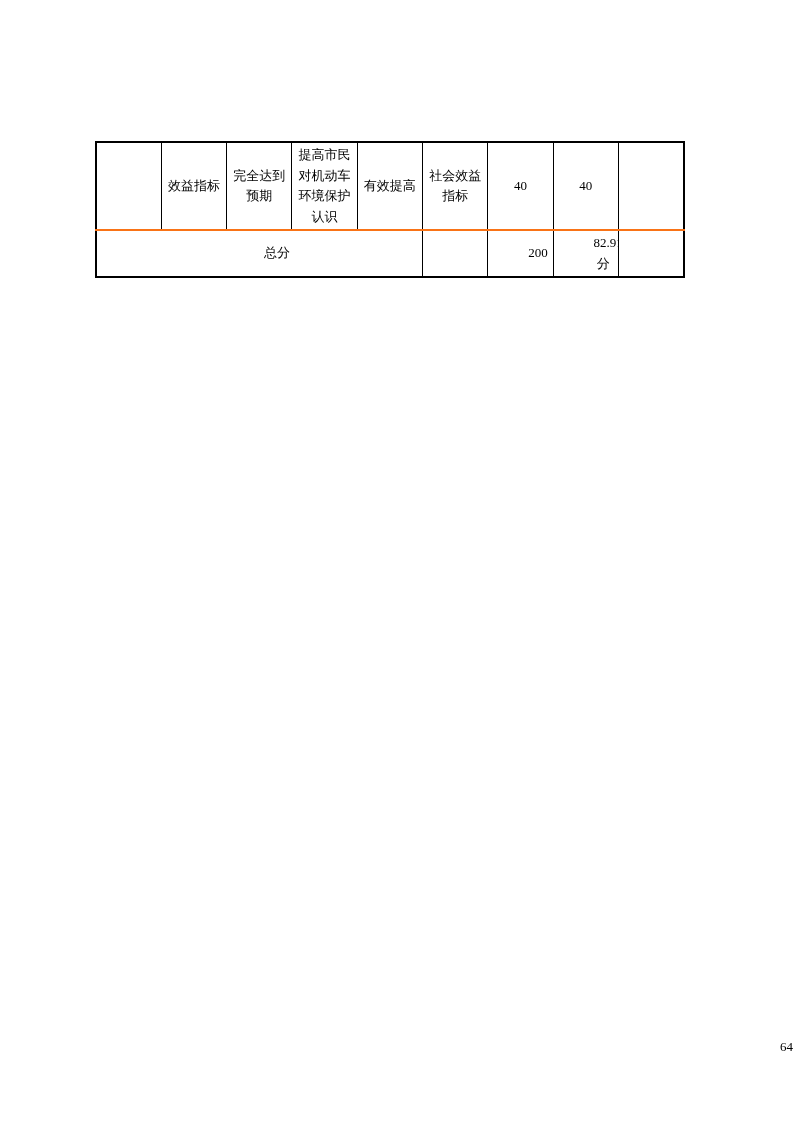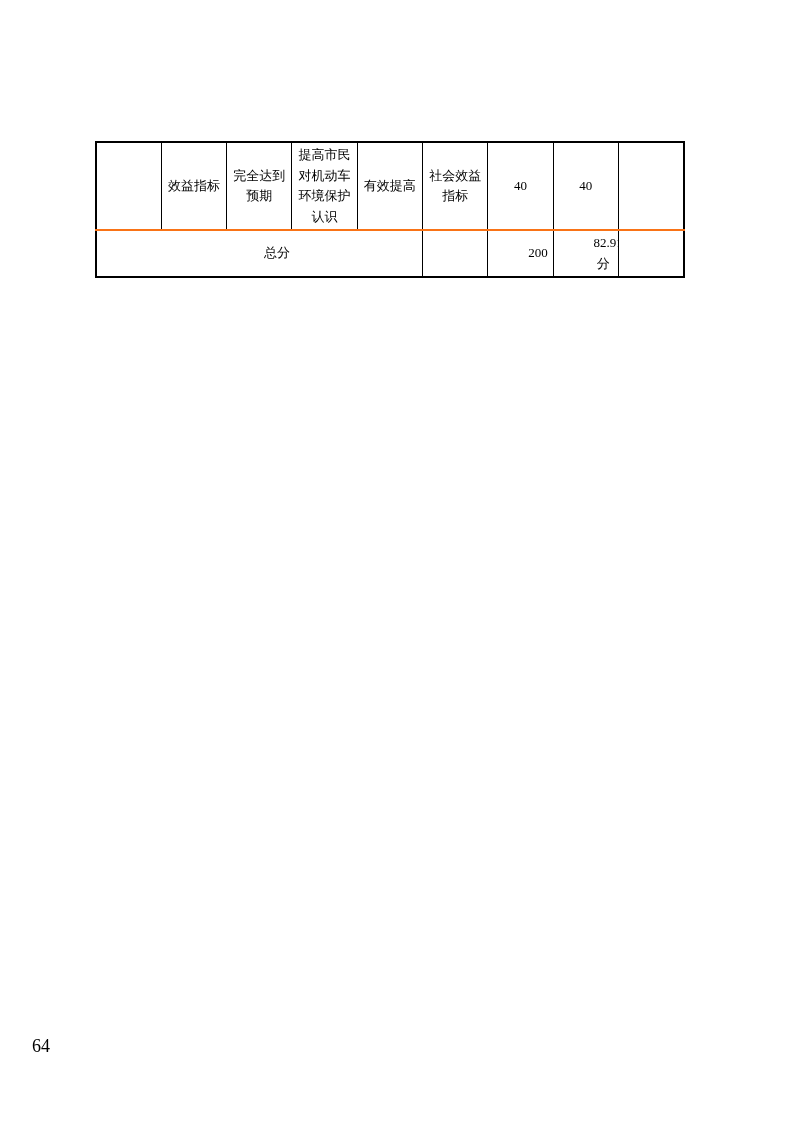--- a/index.html
+++ b/index.html
@@ -36,24 +36,23 @@
     overflow: hidden;
   }
   tr.row-indicators { height: 86px; }
   tr.row-total { height: 41px; }
   tr.row-total td { border-top: 2px solid #f97316; padding-left: 40px; }
   .page-number {
     position: absolute;
     top: 1039px;
     left: 0;
     width: 100%;
-    text-align: left;
-    font-size: 18px;
+    text-align: right;
+    font-size: 13px;
     line-height: 15px;
-    padding-left: 32px;
   }
 </style>
 </head>
 <body>
 
 <div class="page">
 
   <table class="score-table">
     <colgroup>
       <col style="width:65.3px">

